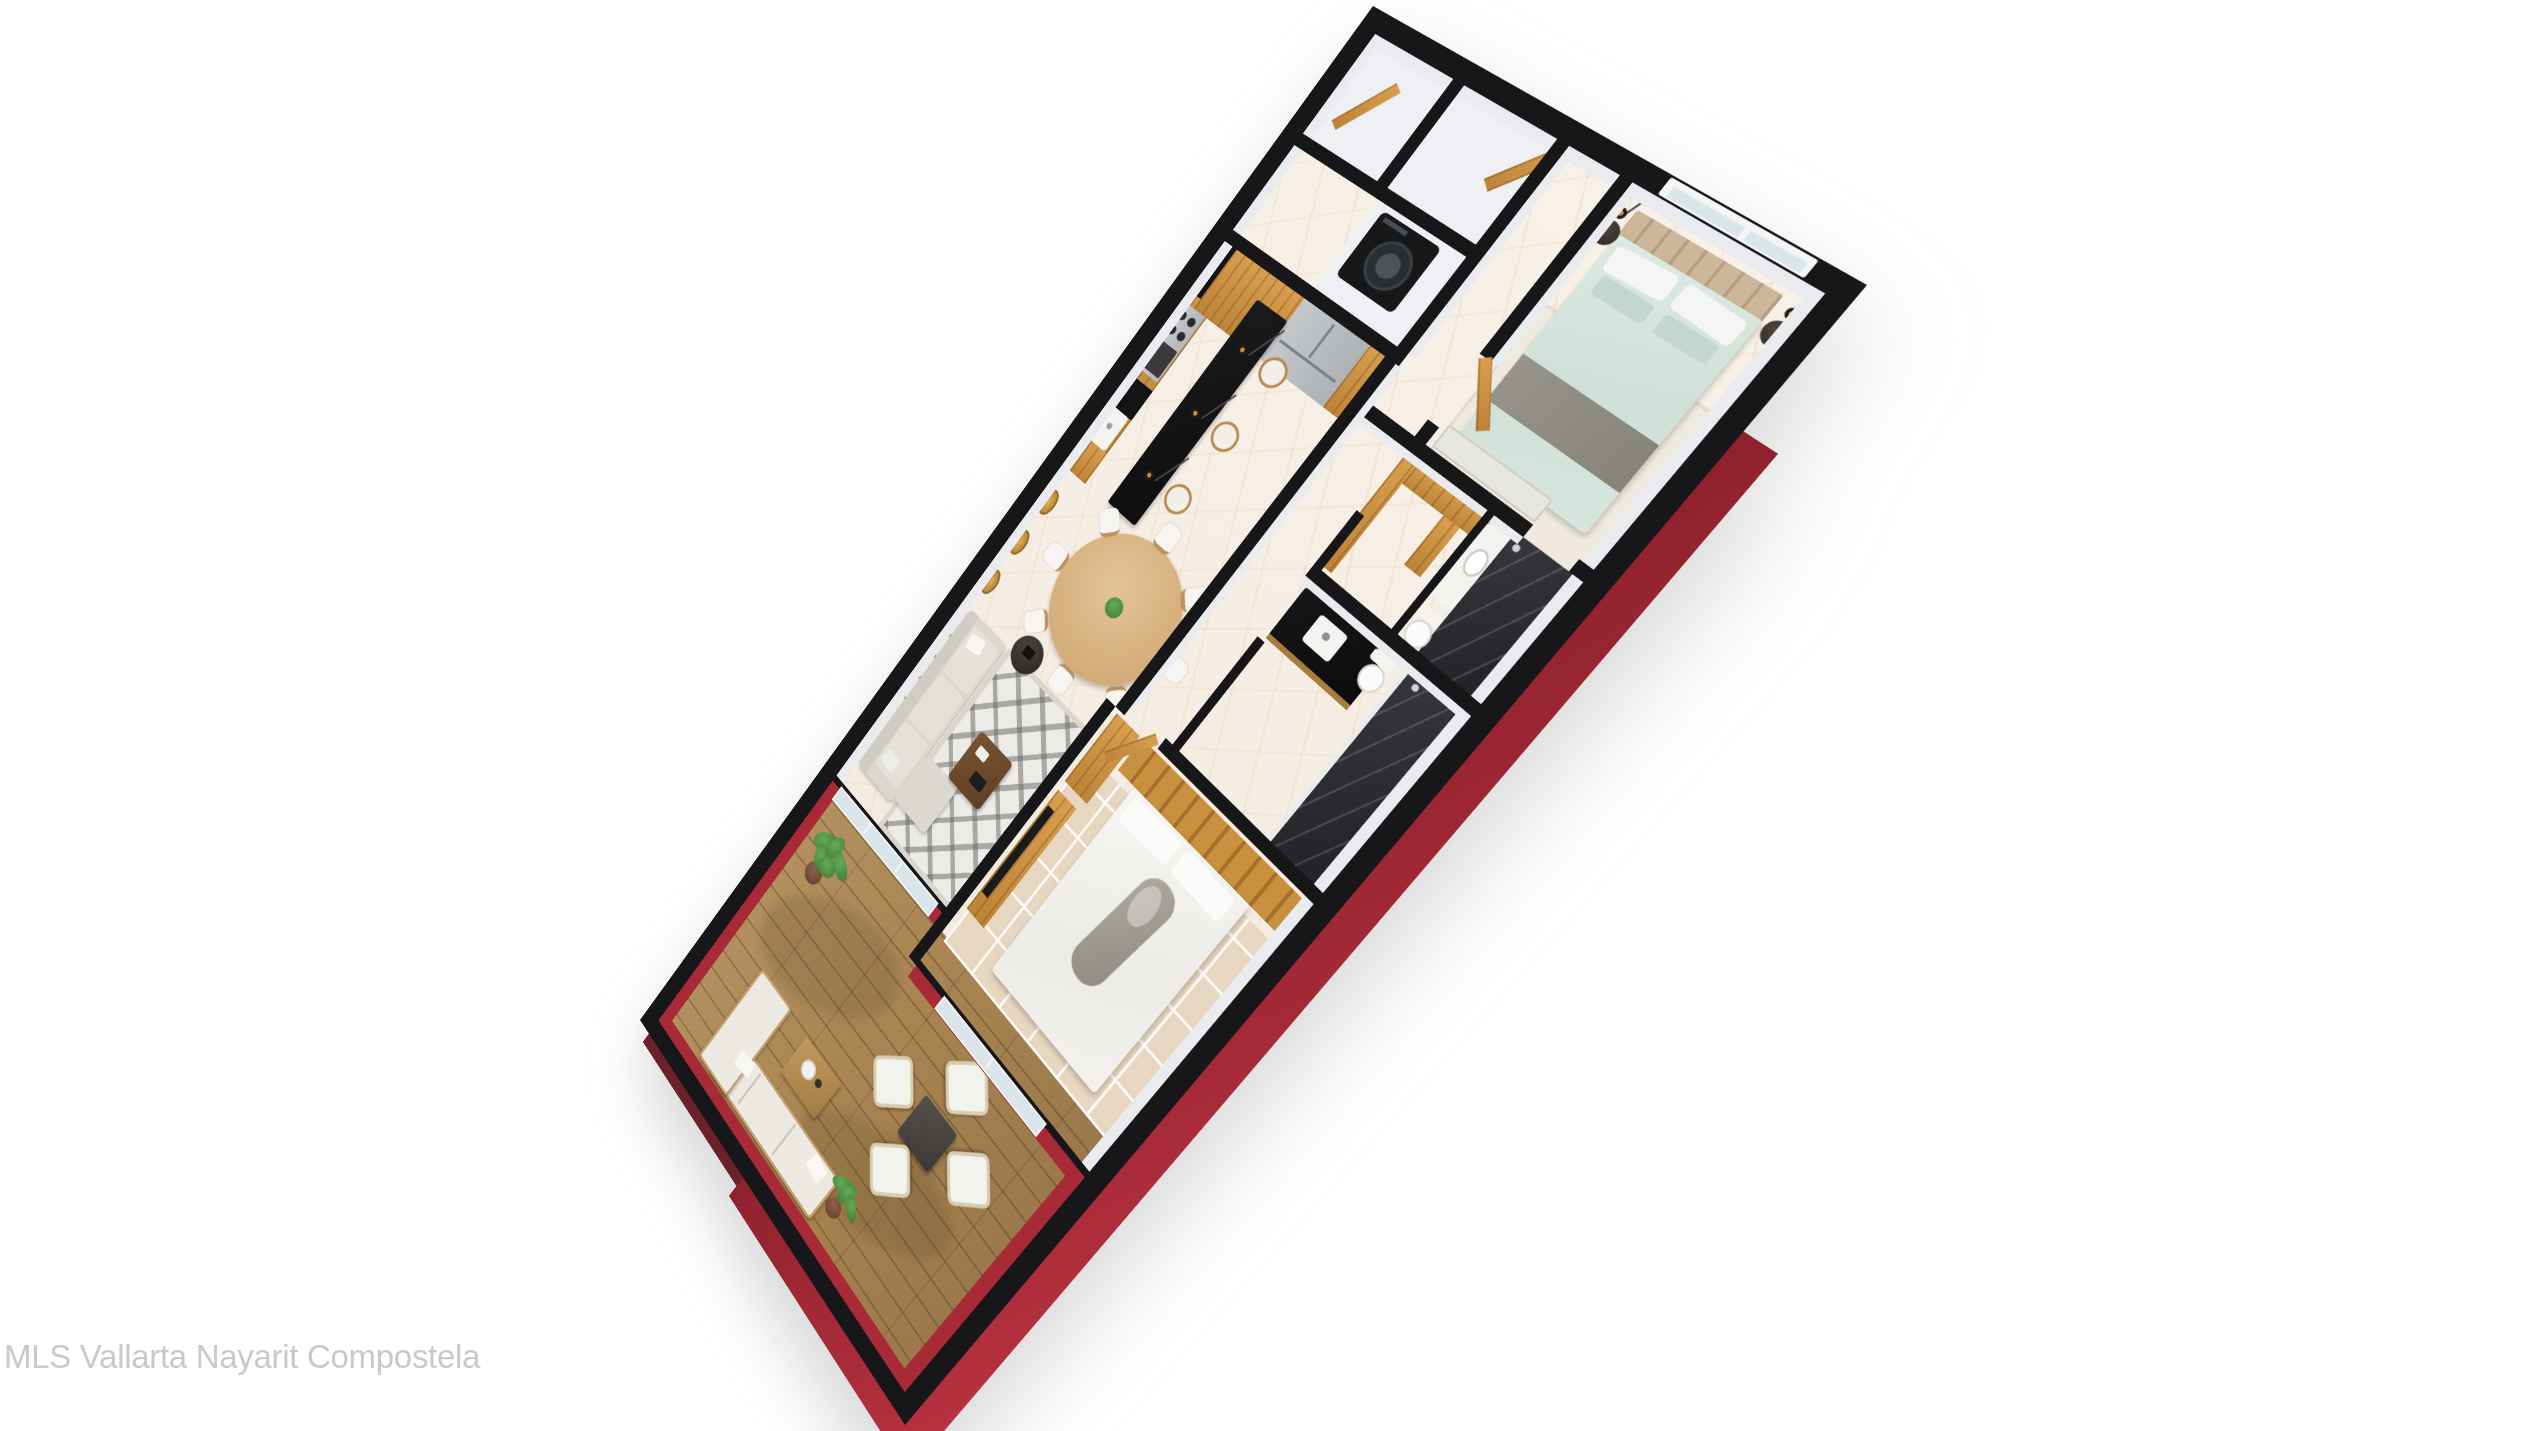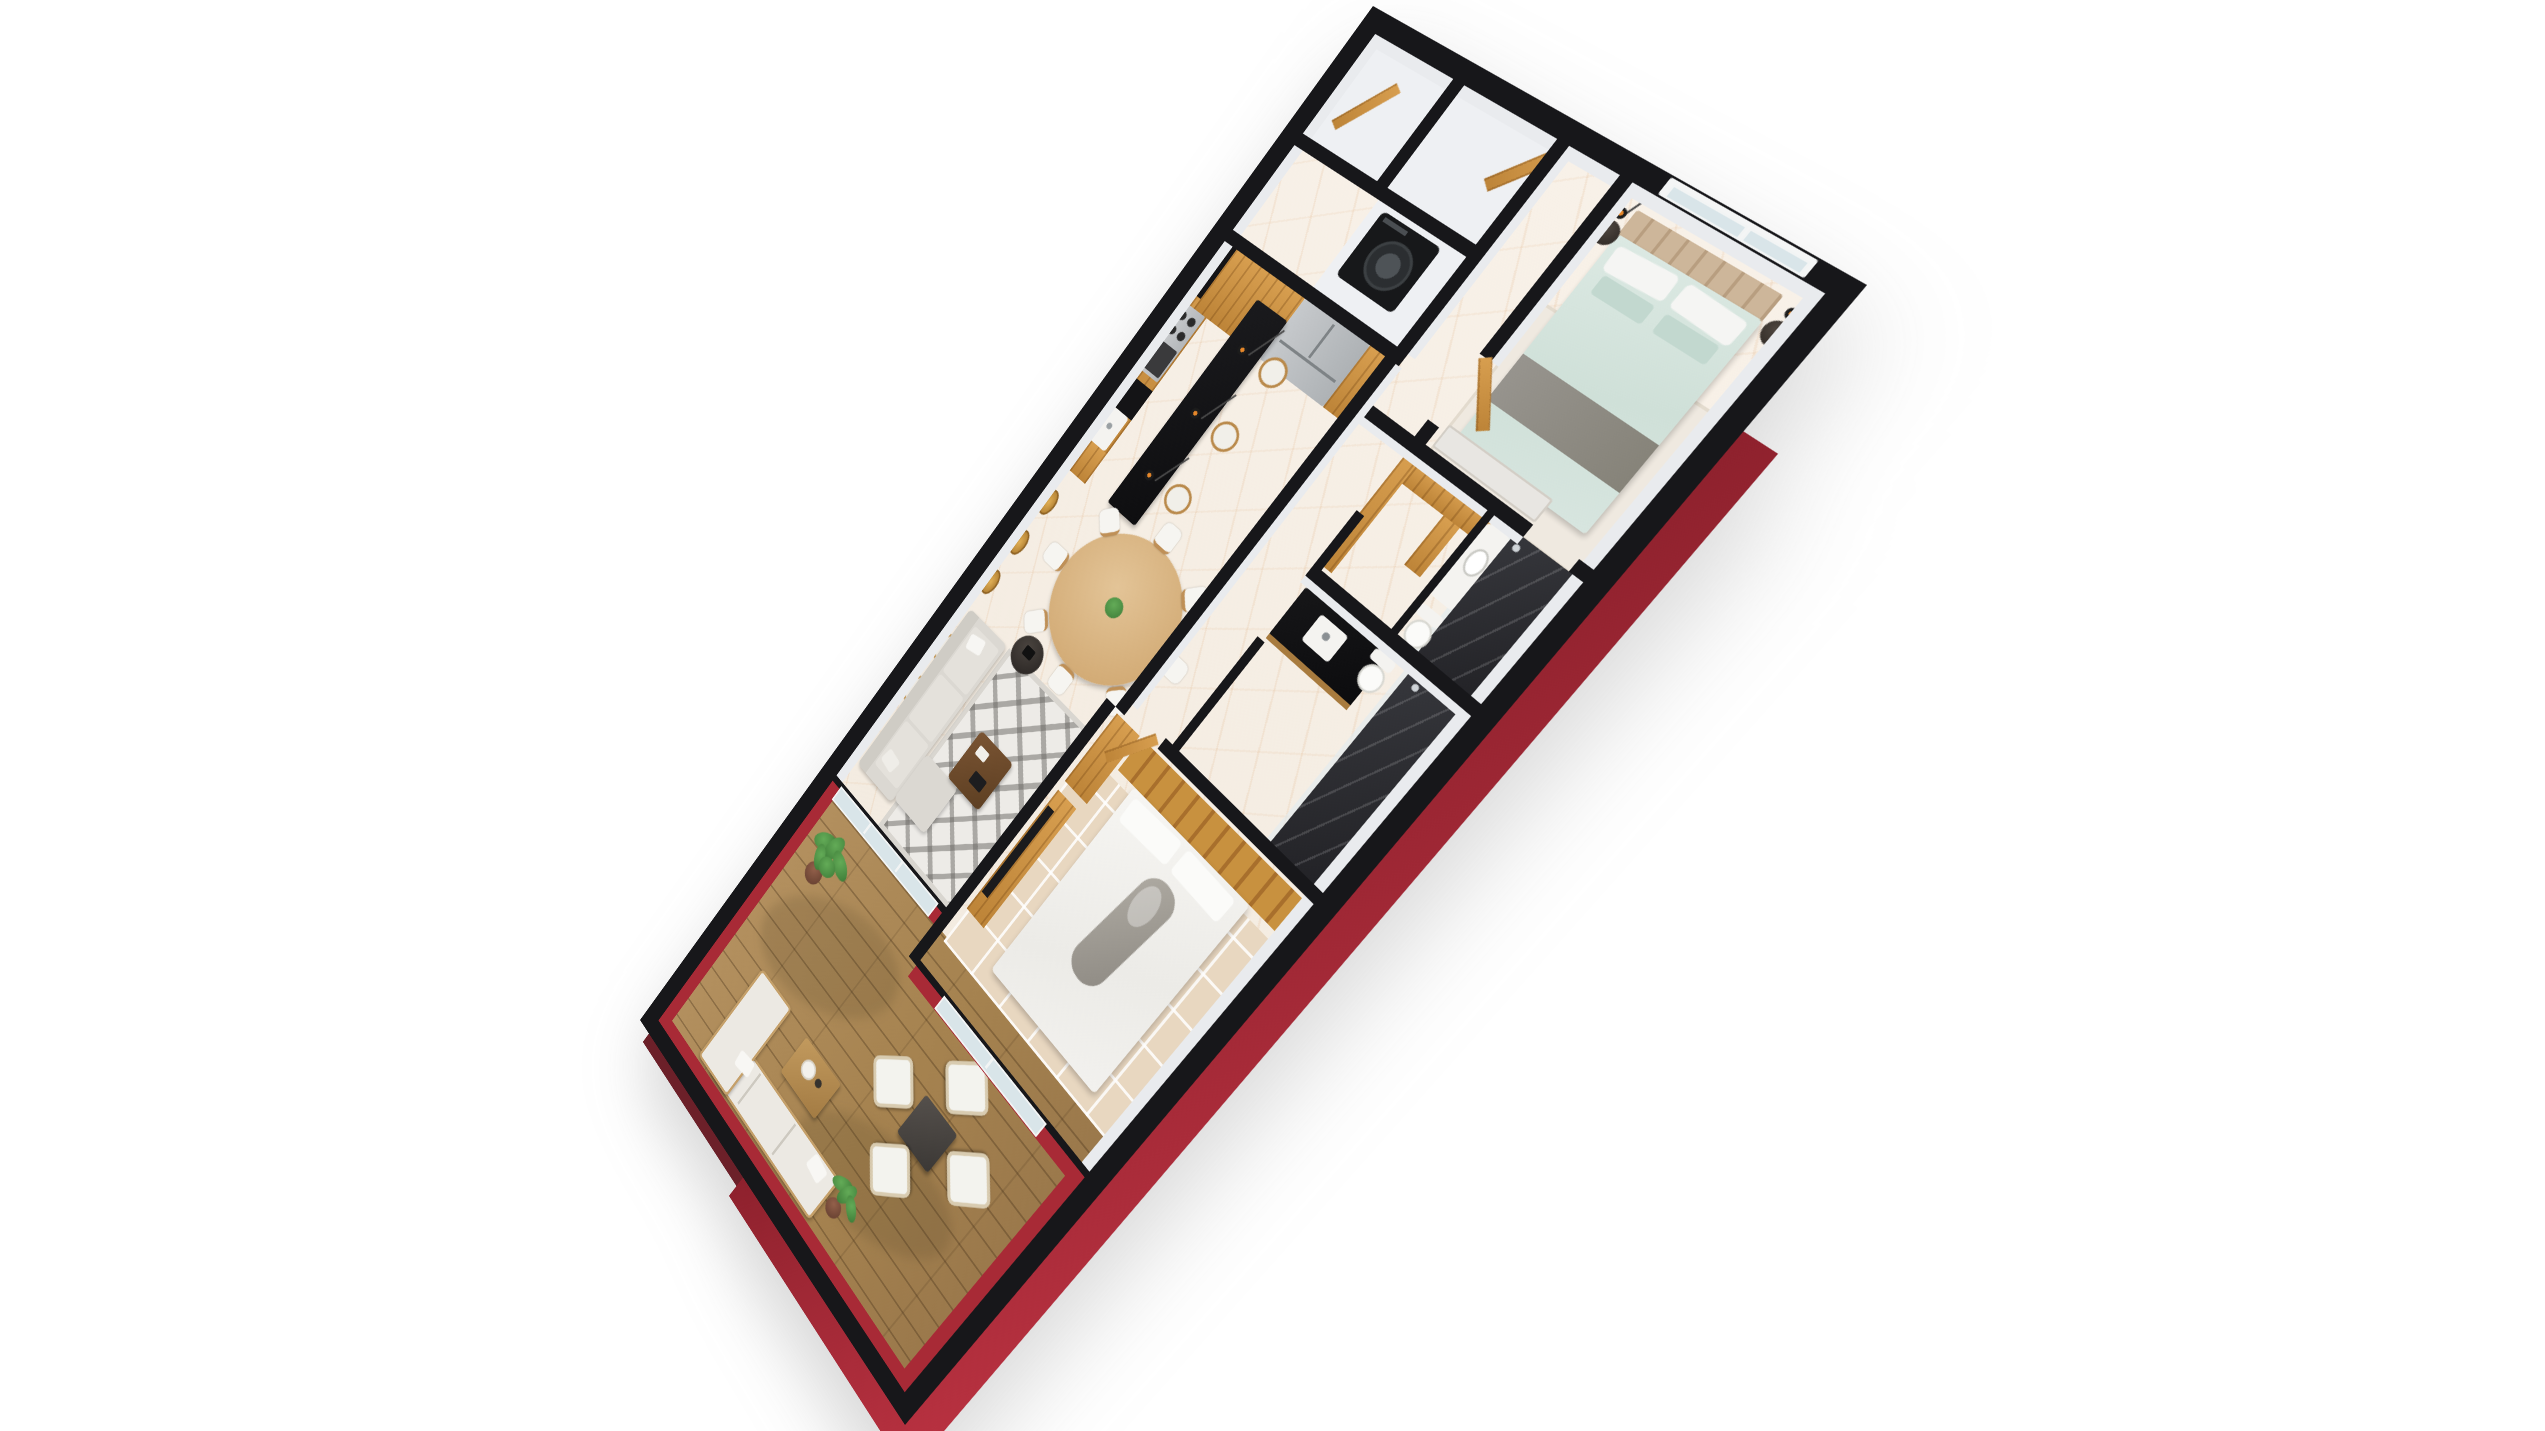--- a/index.html
+++ b/index.html
@@ -265,14 +265,15 @@
 
     <div class="a" style="left:366px;top:2px;width:150px;height:18px;background:#f4f5f5;border-radius:2px;"></div>
     <div class="glass" style="left:372px;top:6px;width:74px;height:10px;"></div>
     <div class="glass" style="left:452px;top:6px;width:56px;height:10px;"></div>
 
     <div class="red" style="left:560px;top:150px;width:34px;height:1274px;"></div>
     <div class="red" style="left:240px;top:1420px;width:354px;height:30px;"></div>
     <div class="a" style="left:22px;top:1420px;width:218px;height:14px;background:#6c2029;"></div>
   </div>
 
+  <div class="watermark">MLS Vallarta Nayarit Compostela</div>
 
 </div>
 
 </body></html>

